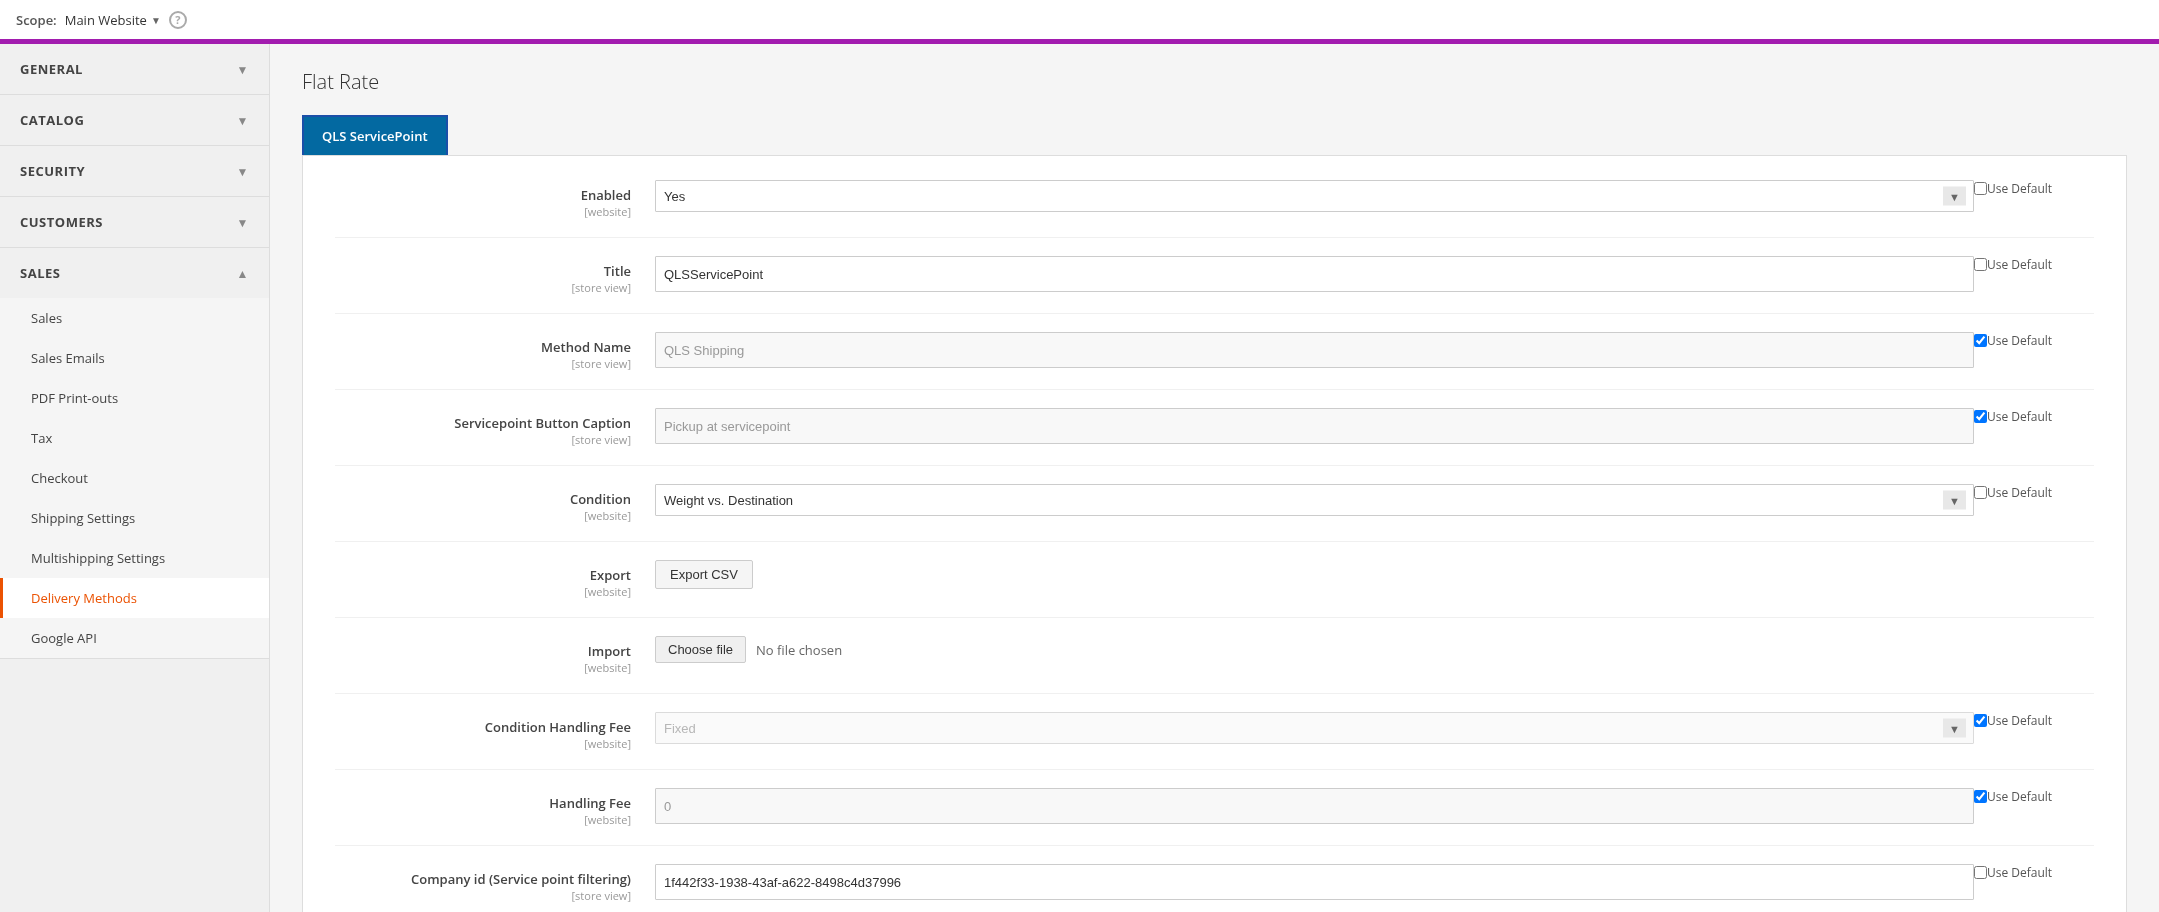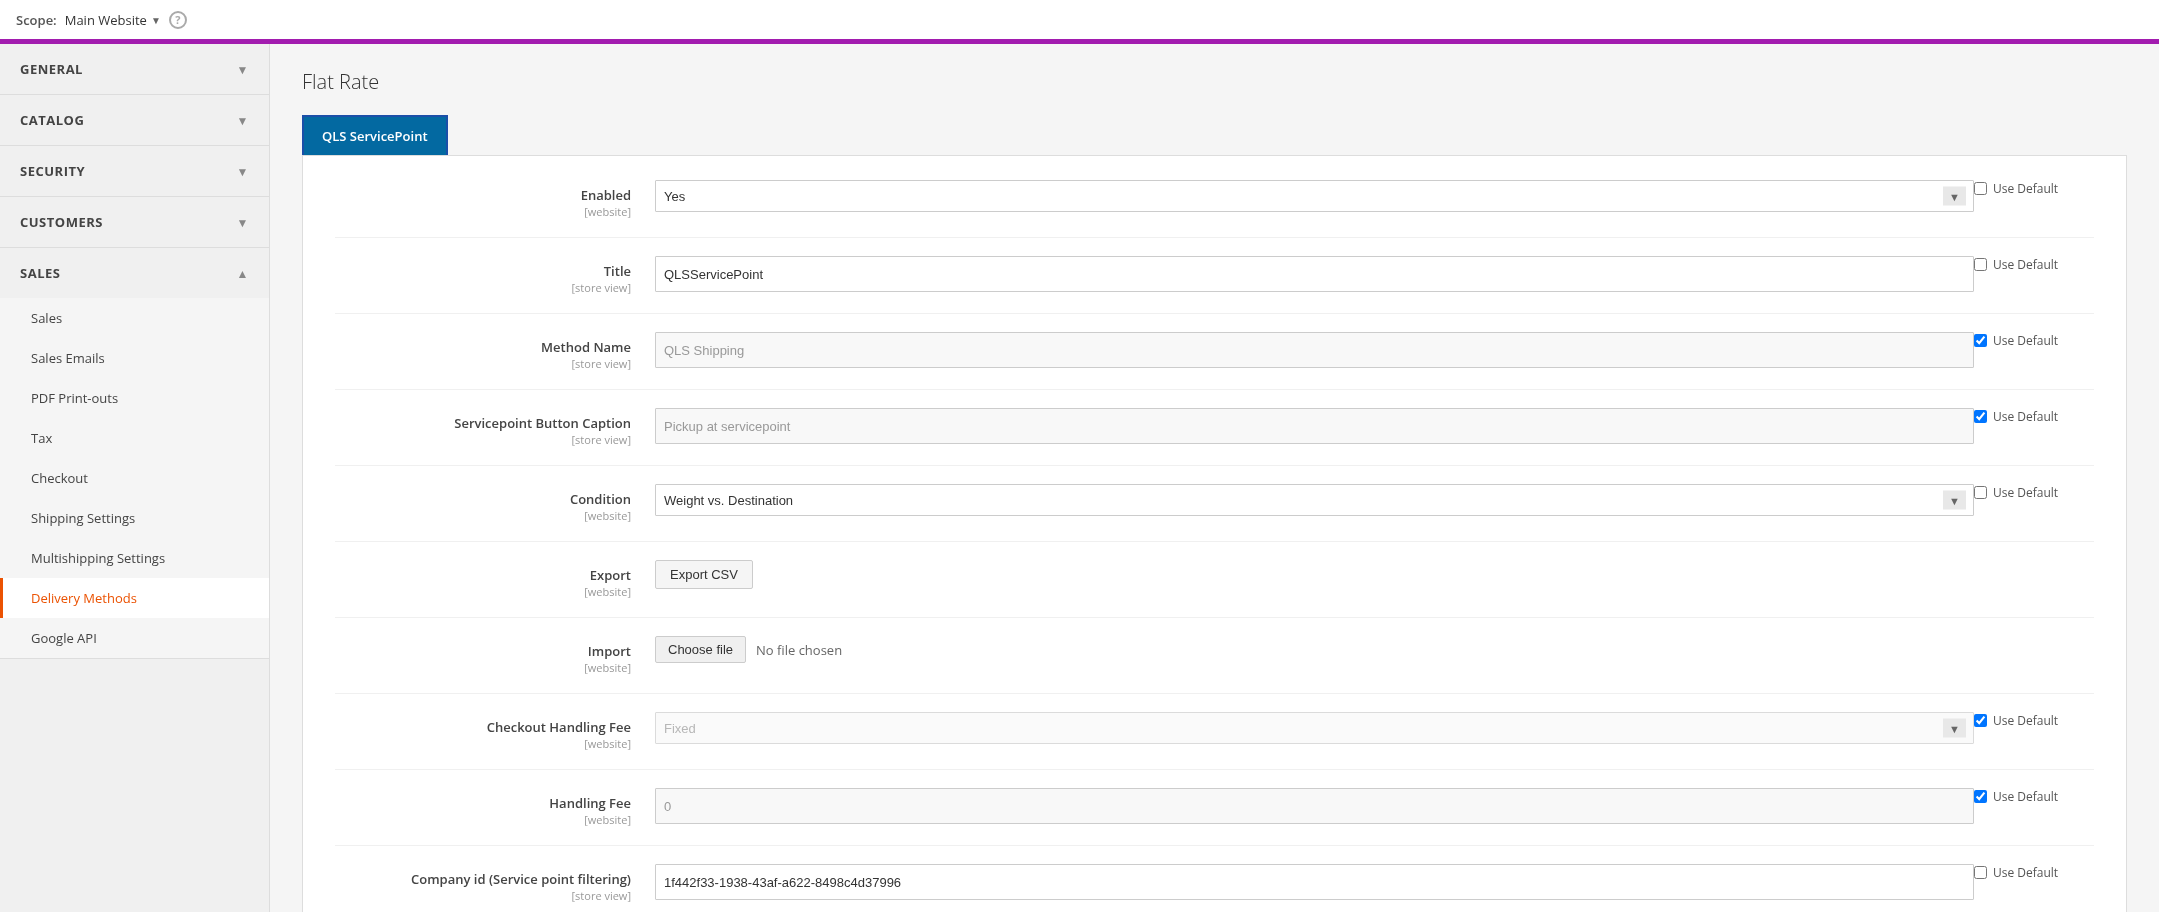--- a/index.html
+++ b/index.html
@@ -204,21 +204,20 @@
       pointer-events: none;
       font-size: 11px;
       color: #666;
       background: #e8e8e8;
       padding: 2px 6px;
     }
 
     .use-default-col {
       min-width: 120px;
       display: flex;
-      gap: 6px;
       font-size: 12px;
       color: #555;
     }
     .use-default-col input[type="checkbox"] {
       cursor: pointer;
     }
 
     
     .btn {
       padding: 6px 14px;
@@ -392,21 +391,21 @@
             <div class="field-label-col"><span class="field-label">Import</span>
     <span class="field-scope">[website]</span></div>
             <div class="field-input-col">
               <div class="file-input-area">
                 <button class="file-btn">Choose file</button>
       <span class="no-file-text">No file chosen</span>
               </div>
             </div>
           </div>
           <div class="form-row">
-            <div class="field-label-col"><span class="field-label">Checkout Handling Fee</span>
+            <div class="field-label-col"><span class="field-label">Condition Handling Fee</span>
     <span class="field-scope">[website]</span></div>
             <div class="field-input-col">
               <div class="field-select-wrapper">
                 <select class="field-select disabled" disabled=""><option value="Fixed">Fixed</option><option value="Percent">Percent</option></select>
                 <span class="select-arrow">▼</span>
               </div>
             </div>
             <div class="use-default-col">
               <input type="checkbox" checked="" style="">
               <label>Use Default</label>

